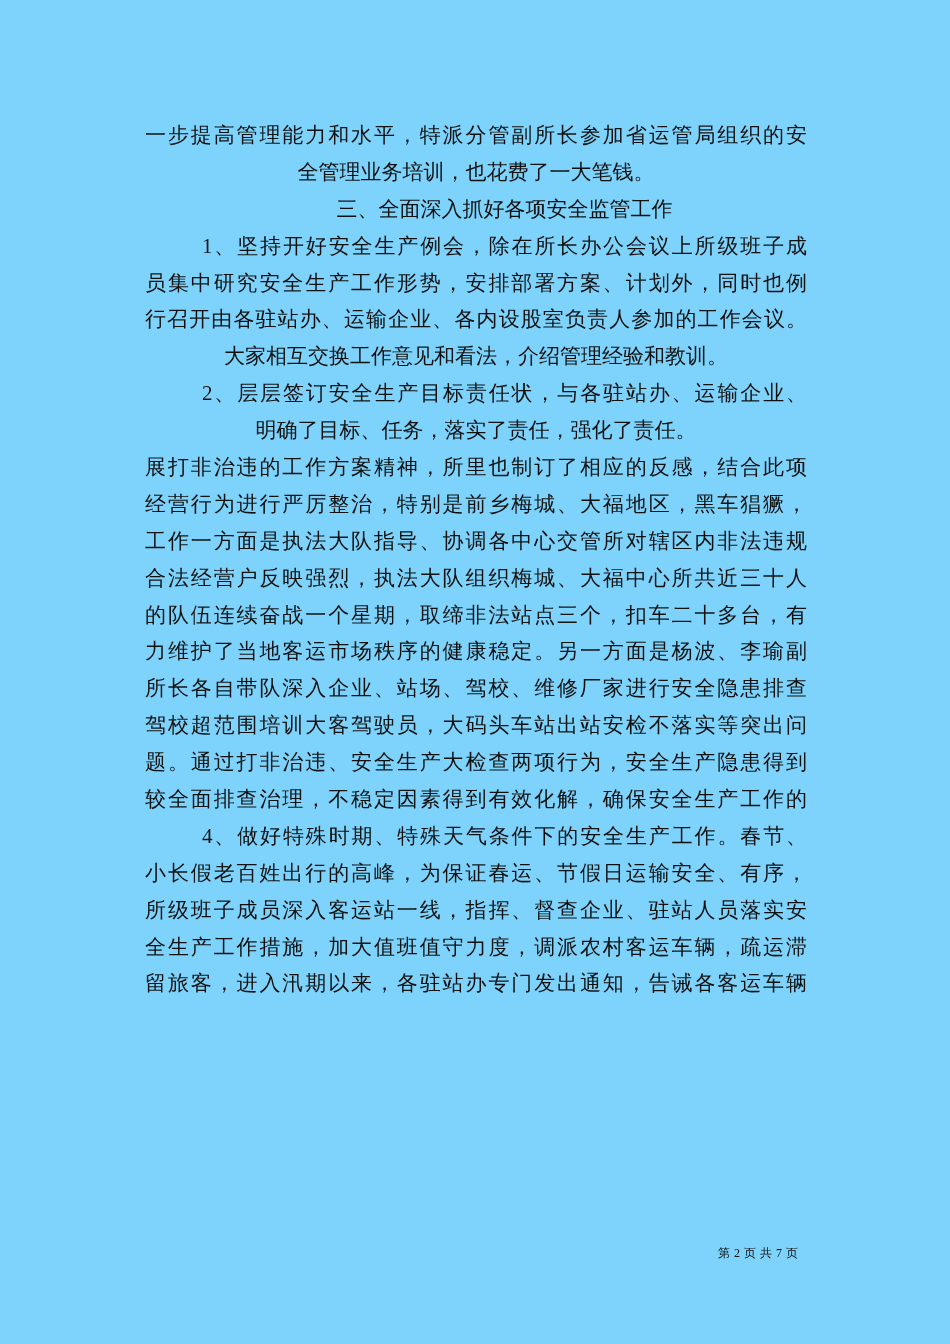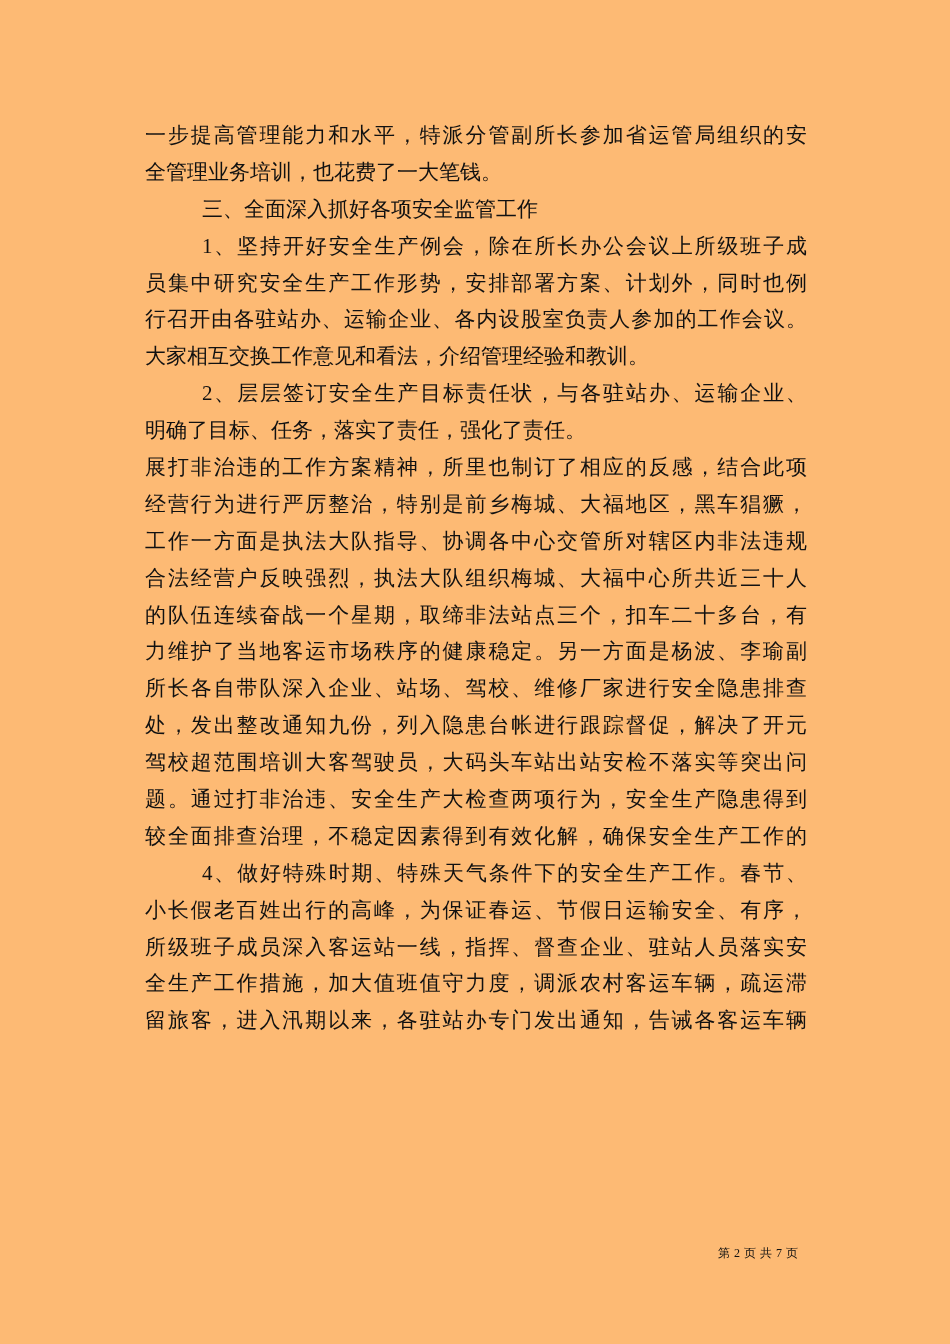--- a/index.html
+++ b/index.html
@@ -4,37 +4,37 @@
 <style>
   html, body {
     margin: 0;
     padding: 0;
     background: #ffffff;
   }
   .page {
     position: relative;
     width: 950px;
     height: 1344px;
-    background: #fdba74;
+    background: #7dd3fc;
     overflow: hidden;
     font-family: "Liberation Serif", "DejaVu Serif", serif;
     color: #111111;
   }
   .text-block {
     position: absolute;
     left: 145px;
     top: 117px;
     width: 662px;
   }
   .line {
     height: 36.9px;
     line-height: 36.9px;
     font-size: 21px;
     overflow: hidden;
-    text-align: left;
+    text-align: center;
     white-space: normal;
   }
   .line.full {
     text-align: justify;
     text-align-last: justify;
   }
   .line.indent {
     padding-left: 57px;
   }
   .footer {
@@ -62,21 +62,20 @@
       <div class="line">大家相互交换工作意见和看法，介绍管理经验和教训。</div>
       <div class="line indent full">2、层层签订安全生产目标责任状，与各驻站办、运输企业、</div>
       <div class="line">明确了目标、任务，落实了责任，强化了责任。</div>
       <div class="line full">展打非治违的工作方案精神，所里也制订了相应的反感，结合此项</div>
       <div class="line full">经营行为进行严厉整治，特别是前乡梅城、大福地区，黑车猖獗，</div>
       <div class="line full">工作一方面是执法大队指导、协调各中心交管所对辖区内非法违规</div>
       <div class="line full">合法经营户反映强烈，执法大队组织梅城、大福中心所共近三十人</div>
       <div class="line full">的队伍连续奋战一个星期，取缔非法站点三个，扣车二十多台，有</div>
       <div class="line full">力维护了当地客运市场秩序的健康稳定。另一方面是杨波、李瑜副</div>
       <div class="line full">所长各自带队深入企业、站场、驾校、维修厂家进行安全隐患排查</div>
-      <div class="line full">处，发出整改通知九份，列入隐患台帐进行跟踪督促，解决了开元</div>
       <div class="line full">驾校超范围培训大客驾驶员，大码头车站出站安检不落实等突出问</div>
       <div class="line full">题。通过打非治违、安全生产大检查两项行为，安全生产隐患得到</div>
       <div class="line full">较全面排查治理，不稳定因素得到有效化解，确保安全生产工作的</div>
       <div class="line indent full">4、做好特殊时期、特殊天气条件下的安全生产工作。春节、</div>
       <div class="line full">小长假老百姓出行的高峰，为保证春运、节假日运输安全、有序，</div>
       <div class="line full">所级班子成员深入客运站一线，指挥、督查企业、驻站人员落实安</div>
       <div class="line full">全生产工作措施，加大值班值守力度，调派农村客运车辆，疏运滞</div>
       <div class="line full">留旅客，进入汛期以来，各驻站办专门发出通知，告诫各客运车辆</div>
     </div>
   <div class="footer">第 2 页 共 7 页</div>

